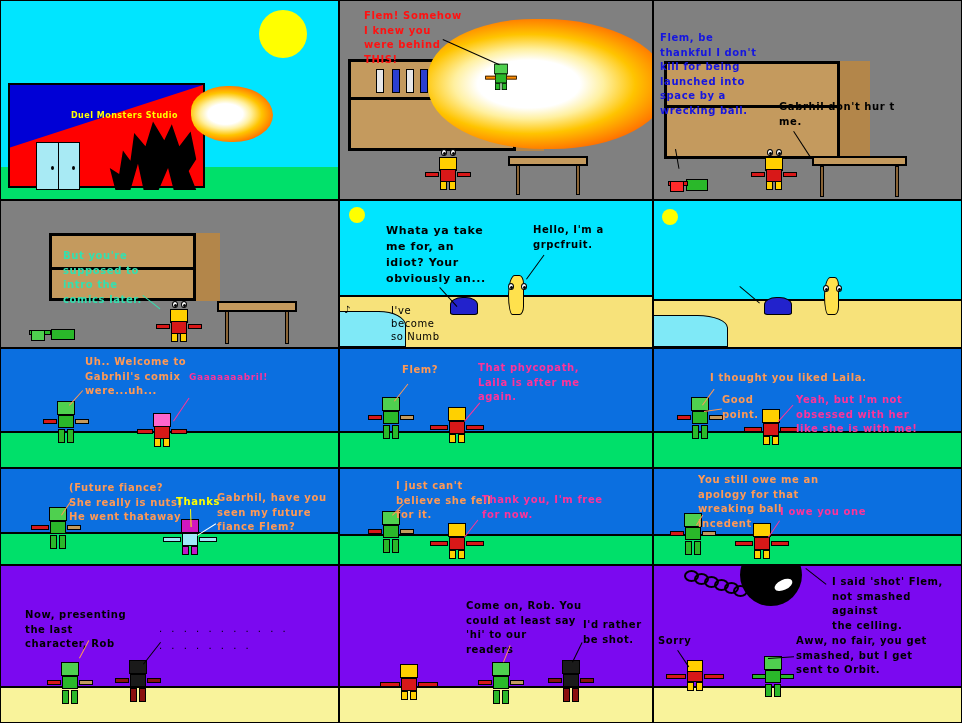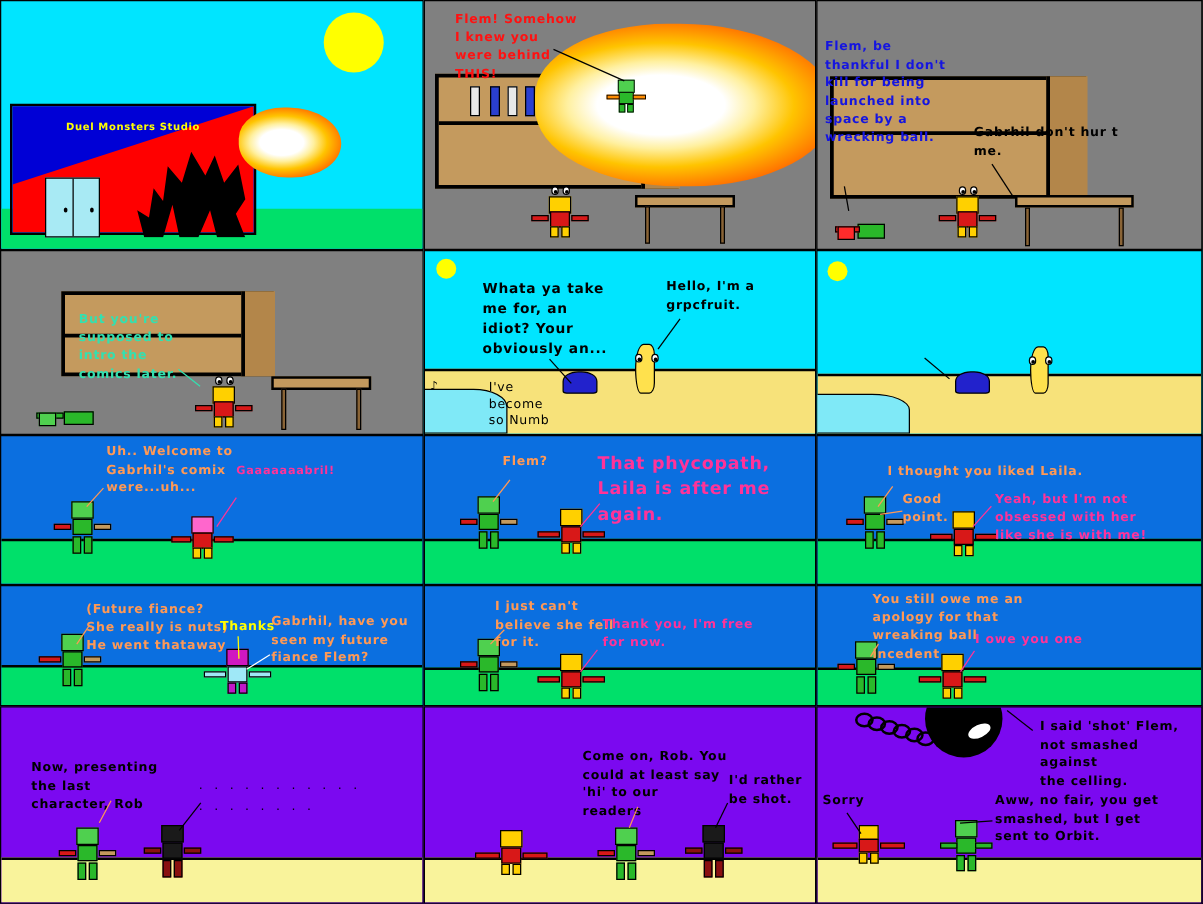--- a/index.html
+++ b/index.html
@@ -35,23 +35,23 @@
   
   .sun { position:absolute; border-radius:50%; background:#ffff00; }
 
   
   .bldg { position:absolute; }
   .bldg-blue { position:absolute; left:0; top:0; width:100%; height:100%;
                background:#0000d6; }
   .bldg-red  { position:absolute; left:0; top:0; width:100%; height:100%;
                background:#ff0000;
                clip-path: polygon(100% 0, 100% 100%, 0 100%, 0 62%); }
-  .bldg-title{ position:absolute; width:100%; text-align:center; top:12px;
+  .bldg-title{ position:absolute; width:100%; text-align:center; top:26px;
                color:#ffff00; font-size:8px; font-weight:bold;
-               letter-spacing:0.5px; font-family:"DejaVu Sans", sans-serif; }
+               letter-spacing:0.5px; font-family:"DejaVu Sans", sans-serif;margin-left:18px; }
   .doors { position:absolute; background:#a8eaf4; border:1px solid #000; display:flex; }
   .doors > div { flex:1; border-right:1px solid #000; position:relative; }
   .doors > div:last-child { border-right:none; }
   .doors > div::after { content:''; position:absolute; width:3px; height:4px;
                         background:#000; border-radius:50%; right:4px; top:50%; }
   .monster { position:absolute; background:#000;
     clip-path: polygon(10% 100%, 4% 70%, 14% 78%, 18% 46%, 26% 60%, 30% 22%,
                        42% 40%, 50% 6%, 62% 32%, 70% 10%, 78% 40%, 90% 20%,
                        96% 58%, 88% 74%, 96% 100%, 72% 100%, 66% 70%,
                        56% 100%, 40% 100%, 34% 64%, 26% 100%); }
@@ -344,21 +344,21 @@
       <div class="torso" style="top:14px;background:#d81818;"></div>
       <div class="arm" style="left:-14px;top:18px;background:#d81818;width:18px;"></div>
       <div class="arm" style="right:-14px;top:18px;background:#d81818;width:18px;"></div>
       <div class="legs" style="top:27px;">
           <span style="background:#ffd000;"></span>
           <span style="background:#ffd000;"></span>
         </div>
     </div>
     <div class="speech" style="left:62px;top:14px;font-size:10px;color:#ff9955;">Flem?</div>
     <div class="leader" style="left:54px;top:52px;width:22px;transform:rotate(-52deg);background:#ff9955;"></div>
-    <div class="speech" style="left:138px;top:12px;font-size:14px;color:#ff3399;">That phycopath,
+    <div class="speech" style="left:138px;top:12px;font-size:10px;color:#ff3399;">That phycopath,
 Laila is after me
 again.</div>
     <div class="leader" style="left:124px;top:72px;width:24px;transform:rotate(-50deg);background:#ff3399;"></div>
   </div>
 
   <div class="panel" style="left:653px;top:348px;width:309px;height:120px;background:#0b6fe0;">
     <div class="ground" style="height:36px;background:#00e06a;border-top:2px solid #000;"></div>
     <div class="fig" style="left:33px;top:48px;width:26px;height:46px;">
       <div class="head" style="top:0;background:#4fd04f;"></div>
       <div class="torso" style="top:14px;background:#2ab82a;"></div>

